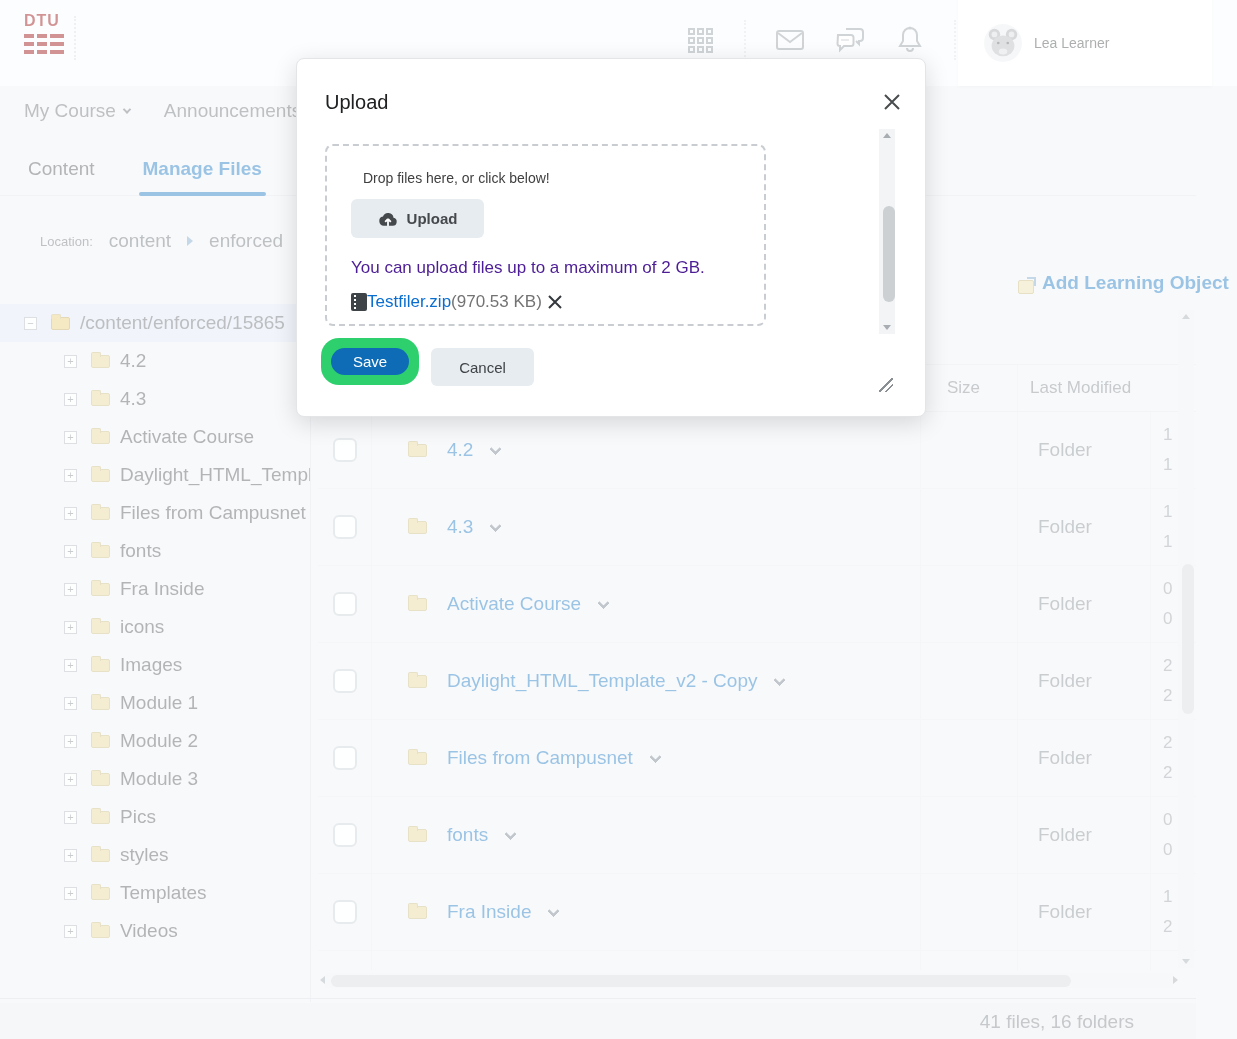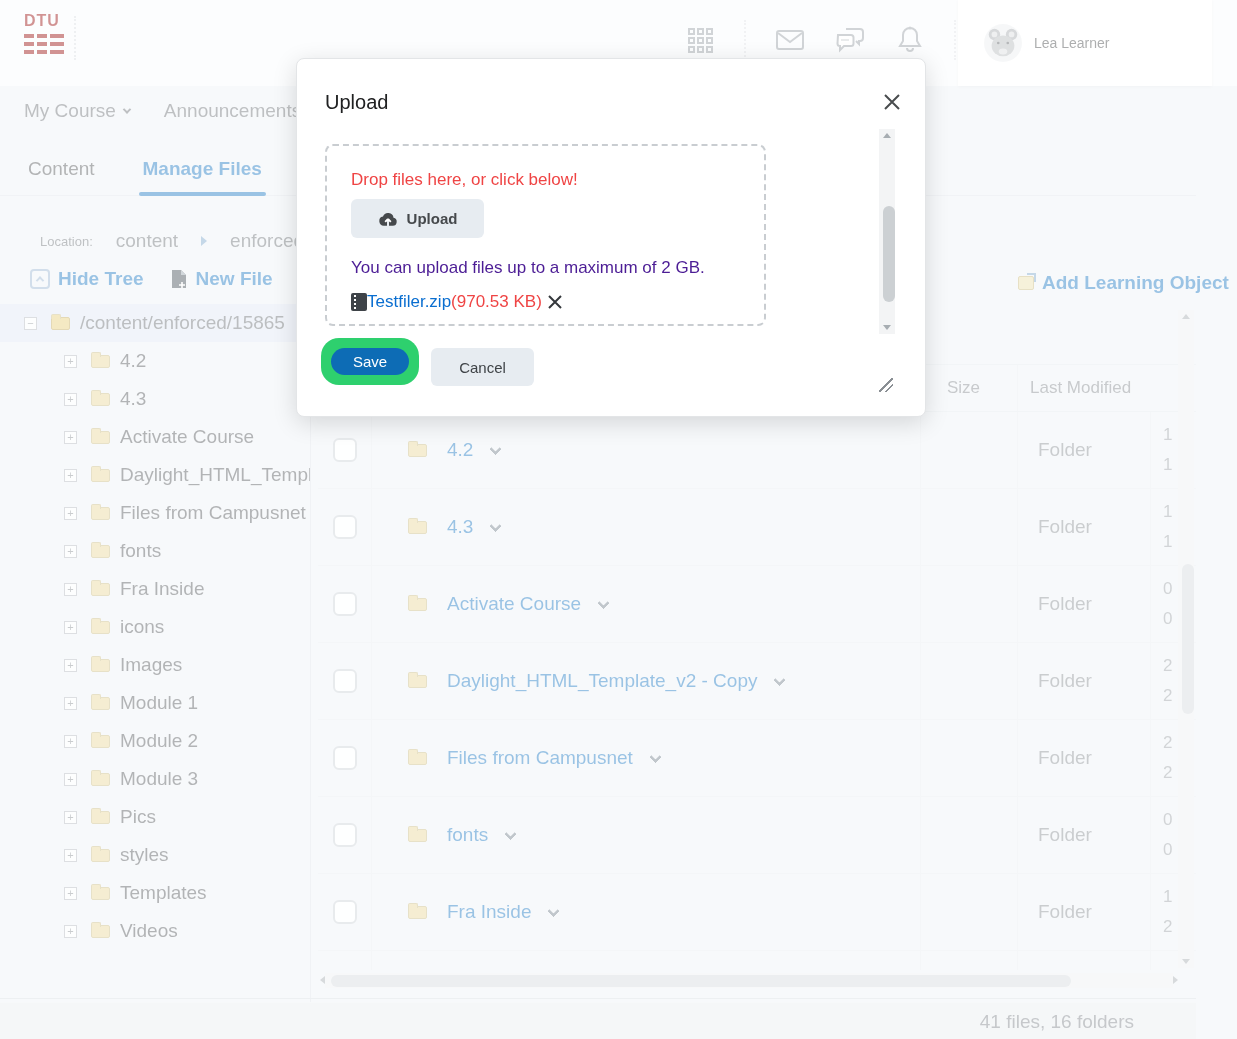--- a/index.html
+++ b/index.html
@@ -34,21 +34,21 @@
   .nav-item{display:flex;align-items:center;gap:8px;}
 
   .tabbar{position:absolute;left:0;top:150px;width:1196px;height:46px;border-bottom:1px solid #dfe5ea;}
   .tabs{position:absolute;left:24px;top:0;display:flex;gap:40px;font-size:19px;color:#56595c;}
   .tab{padding:8px 4px 14px;position:relative;white-space:nowrap;}
   .tab.active{color:var(--accent-blue);font-weight:bold;}
   .tab.active::after{content:"";position:absolute;left:0;right:0;bottom:-2px;height:4px;background:var(--accent-blue);border-radius:2px;}
 
   
   .left-divider{position:absolute;left:310px;top:200px;bottom:0;border-left:1px solid #dde3e8;}
-  .loc-row{position:absolute;left:40px;top:230px;display:flex;align-items:center;gap:23px;color:#70767b;white-space:nowrap;}
+  .loc-row{position:absolute;left:40px;top:230px;display:flex;align-items:center;gap:16px;color:#70767b;white-space:nowrap;}
   .loc-label{font-size:13px;}
   .crumb{font-size:19px;}
   .tri-right{width:0;height:0;border-left:6px solid #7fa8cc;border-top:5px solid transparent;border-bottom:5px solid transparent;display:inline-block;}
   .tree-toolbar{position:absolute;left:30px;top:268px;display:flex;align-items:center;gap:26px;color:var(--accent-blue);font-size:19px;font-weight:bold;white-space:nowrap;}
   .tbtn{display:flex;align-items:center;gap:8px;}
   .hide-tree-box{width:20px;height:20px;border:2px solid #9bb7d2;border-radius:4px;display:flex;align-items:center;justify-content:center;color:#9bb7d2;}
   .tree{position:absolute;left:0px;top:304px;width:310px;overflow:hidden;}
   .tree-row{height:38px;display:flex;align-items:center;white-space:nowrap;font-size:19px;color:#565a5e;}
   .tree-row .twisty{width:13px;height:13px;border:1px solid #b3b9bf;background:#fbfcfd;color:#8a9096;font-size:11px;line-height:11px;text-align:center;margin-left:44px;flex:0 0 auto;}
   .tree-row.root .twisty{margin-left:24px;}
@@ -60,21 +60,21 @@
   .tree-hscroll{position:absolute;left:28px;top:1020px;width:278px;height:15px;display:flex;align-items:center;}
   .sb-track{background:#eef0f2;flex:1;height:15px;position:relative;}
   .sb-thumb{position:absolute;background:#d4d9dd;border-radius:7px;}
   .arr{width:0;height:0;display:inline-block;}
   .arr.l{border-right:5px solid #a7adb2;border-top:4px solid transparent;border-bottom:4px solid transparent;}
   .arr.r{border-left:5px solid #a7adb2;border-top:4px solid transparent;border-bottom:4px solid transparent;}
   .arr.u{border-bottom:5px solid #a7adb2;border-left:4px solid transparent;border-right:4px solid transparent;}
   .arr.d{border-top:5px solid #a7adb2;border-left:4px solid transparent;border-right:4px solid transparent;}
 
   
-  .add-lo{position:absolute;left:978px;top:272px;display:flex;align-items:center;gap:8px;color:var(--accent-blue);font-size:19px;font-weight:bold;padding-left:40px;}
+  .add-lo{position:absolute;left:978px;top:272px;display:flex;align-items:flex-end;gap:8px;color:var(--accent-blue);font-size:19px;font-weight:bold;padding-left:40px;}
   .lo-icon{width:16px;height:14px;background:#eadfae;border:1px solid #c9ba7e;border-radius:2px;position:relative;}
   .lo-icon::after{content:"";position:absolute;right:-3px;top:-4px;width:7px;height:7px;border-top:2px solid #7fa8cc;border-right:2px solid #7fa8cc;}
   .ftable{position:absolute;left:318px;top:364px;width:878px;}
   .frow{display:grid;grid-template-columns:53px 549px 97px 133px 46px;}
   .fhead{height:48px;border-top:1px solid #e3e8ed;border-bottom:1px solid #e3e8ed;color:#858b90;font-size:17px;}
   .fhead>div{display:flex;align-items:center;border-left:1px solid #e7ebef;overflow:hidden;}
   .fhead>div:first-child{border-left:none;}
   .fhead .h-size{padding-left:26px;}
   .fhead .h-type{padding-left:20px;}
   .fhead .h-mod{padding-left:12px;white-space:nowrap;}
@@ -96,28 +96,28 @@
   .status-text{position:absolute;right:62px;top:8px;font-size:19px;color:#80868c;}
 
   
   .backdrop{position:absolute;inset:0;background:rgba(255,255,255,.55);z-index:50;}
   .modal{position:absolute;left:296px;top:58px;width:630px;height:359px;background:#ffffff;border:1px solid #e3e5e7;border-radius:8px;box-shadow:0 6px 24px rgba(0,0,0,.14);z-index:100;}
   .m-title{position:absolute;left:28px;top:32px;font-size:20px;color:#202122;}
   .m-close{position:absolute;right:24px;top:34px;width:18px;height:18px;color:#494c4e;}
   .m-scroll{position:absolute;right:30px;top:70px;width:16px;height:205px;background:#f3f4f5;display:flex;flex-direction:column;align-items:center;justify-content:space-between;padding:4px 0;}
   .m-scroll .sb-thumb{left:2px;right:2px;top:22px;height:96px;background:#ccd0d3;}
   .m-drop{position:absolute;left:28px;top:85px;width:441px;height:182px;border:2px dashed #c9cdd1;border-radius:8px;}
-  .dz-text{position:absolute;left:24px;top:24px;font-size:17px;color:#ef4444;}
+  .dz-text{position:absolute;left:36px;top:24px;font-size:14px;color:#404040;}
   .dz-btn{position:absolute;left:24px;top:53px;width:133px;height:39px;background:#e7ecf1;border:none;border-radius:6px;display:flex;align-items:center;justify-content:center;gap:9px;font-size:15px;font-weight:bold;color:#46494c;font-family:inherit;}
   .dz-note{position:absolute;left:24px;top:112px;font-size:17px;color:#4c1d95;white-space:nowrap;}
   .dz-file{position:absolute;left:24px;top:146px;display:flex;align-items:center;gap:0;font-size:17px;white-space:nowrap;}
   .zip-icon{width:16px;height:18px;background:#3e4348;border-radius:2px;position:relative;}
   .zip-icon::before{content:"";position:absolute;left:3px;top:2px;bottom:2px;width:2px;background:repeating-linear-gradient(#fff 0 2px,transparent 2px 4px);}
   .file-link{color:#0a6ed0;}
-  .file-size{color:#ef4444;}
+  .file-size{color:#737373;}
   .file-remove{width:14px;height:14px;color:#34383c;margin-left:6px;}
   .save-ring{position:absolute;left:24px;top:279px;padding:10px;background:var(--highlight-green);border-radius:18px;}
   .save-btn{width:78px;height:27px;background:var(--save-button-blue);color:#ffffff;border:none;border-radius:16px;font-size:15px;font-weight:normal;font-family:inherit;}
   .cancel-btn{position:absolute;left:134px;top:289px;width:103px;height:38px;background:#e7ecf1;color:#3f4347;border:none;border-radius:6px;font-size:15px;font-family:inherit;}
   .m-resize{position:absolute;right:32px;bottom:24px;width:14px;height:14px;background:
     linear-gradient(135deg,transparent 0 46%,#8a8f94 46% 54%,transparent 54% 68%,#8a8f94 68% 76%,transparent 76%);}
   svg{display:block;}
   .grid-icon svg rect{fill:none;stroke:#9aa1a7;stroke-width:2;}
 </style>
 </head>
@@ -207,39 +207,20 @@
   </div>
 
   <div class="left-divider"></div>
   <div class="loc-row">
     <span class="loc-label">Location:</span>
     <span class="crumb">content</span>
     <span class="tri-right"></span>
     <span class="crumb">enforced</span>
     <span class="tri-right"></span>
   </div>
-  <div class="tree-toolbar">
-    <span class="tbtn">
-      <span class="hide-tree-box">
-          <span class="chev" style="transform:rotate(-135deg) translate(-1px,-1px);width:6px;height:6px"></span>
-        </span>
-      <span>Hide Tree</span>
-    </span>
-    <span class="tbtn">
-      <span>
-        <svg width="18" height="20" viewBox="0 0 18 20">
-            <path d="M2 1h9l5 5v13H2z" fill="#46505a"></path>
-            <path d="M11 1l5 5h-5z" fill="#9aa6b0"></path>
-            <path d="M12 13v6M9 16h6" stroke="#46505a" stroke-width="3"></path>
-            <path d="M12 13v6M9 16h6" stroke="#fff" stroke-width="1.6"></path>
-          </svg>
-      </span>
-      <span>New File</span>
-    </span>
-  </div>
 
   <div class="tree">
     <div class="tree-row root">
       <span class="twisty">−</span>
       <span class="folder" style="background:#e6cf7a;border-color:#c4ab5e"></span>
       <span class="tree-label label">/content/enforced/15865</span>
     </div>
     <div class="tree-row" style="padding-left:20px">
         <span class="twisty">+</span>
         <span class="folder"></span>

